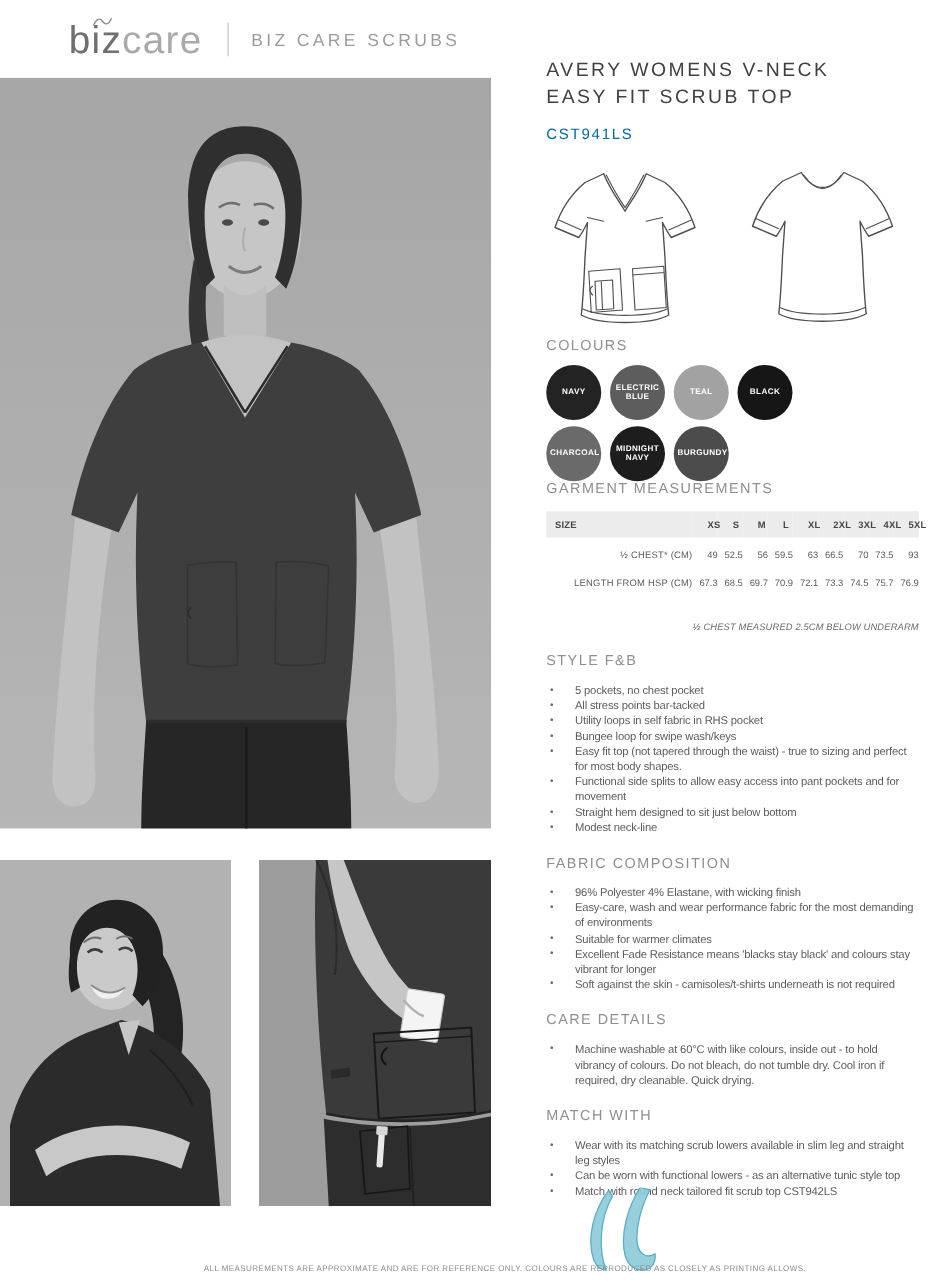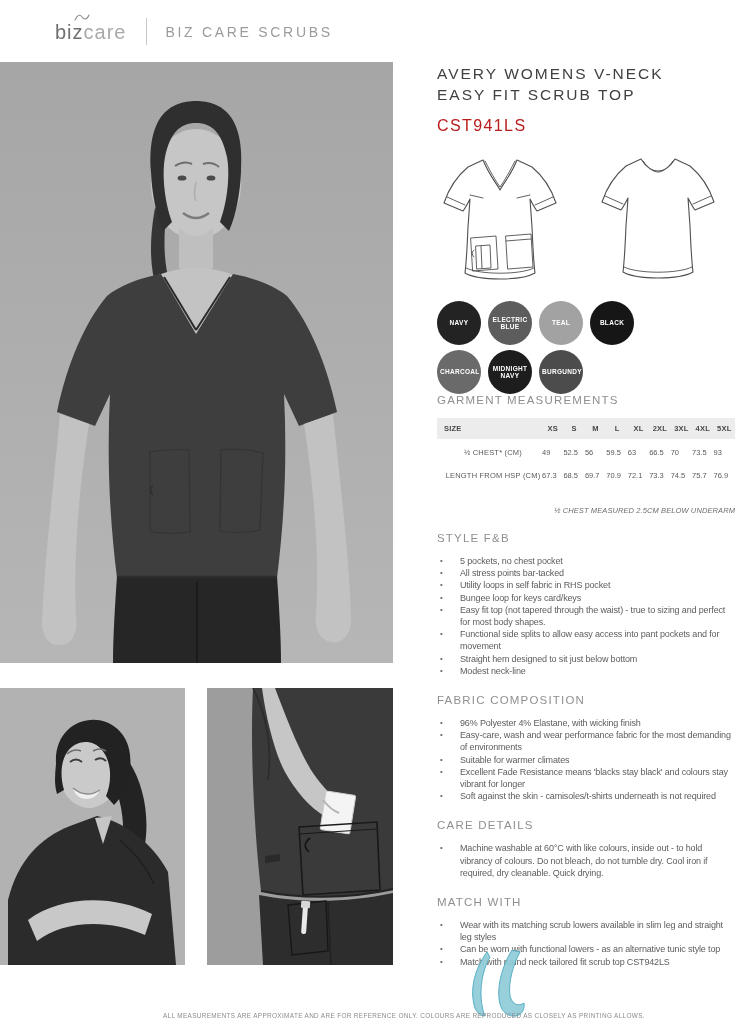--- a/index.html
+++ b/index.html
@@ -3,51 +3,51 @@
 <meta charset="utf-8">
 <style>
   html,body{margin:0;padding:0}
   body{
     width:743px;height:1026px;position:relative;background:#ffffff;
     font-family:"Liberation Sans",sans-serif;overflow:hidden;
     -webkit-font-smoothing:antialiased;
   }
   
   .brand{position:absolute;top:6px;left:55px;display:flex;align-items:flex-end;height:44px}
-  .logo{position:relative;font-size:20px;line-height:36px;letter-spacing:1px;font-weight:400}
+  .logo{position:relative;font-size:31px;line-height:36px;letter-spacing:1px;font-weight:400}
   .logo .biz{color:#6f6f6f;font-weight:500}
   .logo .care{color:#a9a9a9;font-weight:300}
   .logo-tilde{position:absolute;left:19px;top:-1px;width:16px;height:9px}
   .brand-divider{width:1px;height:27px;background:#c8c8c8;margin:0 18px 5px 20px}
   .tagline{font-size:14px;letter-spacing:2.7px;color:#9b9b9b;margin-bottom:10px;white-space:nowrap}
 
   
   .photo{position:absolute;overflow:hidden}
   .photo svg{display:block;width:100%;height:100%}
   .main-photo{left:0;top:62px;width:393px;height:601px}
   .photo-left{left:0;top:688px;width:185px;height:277px}
   .photo-right{left:207px;top:688px;width:186px;height:277px}
 
   
-  .right-col{position:absolute;left:437px;top:63px;width:298px}
+  .right-col{position:absolute;left:437px;top:46px;width:298px}
   h1.title{margin:0;font-size:15.5px;line-height:21px;letter-spacing:2px;font-weight:400;color:#414141;white-space:nowrap}
-  .code{margin-top:12px;font-size:16px;letter-spacing:1.4px;color:#b91c1c}
+  .code{margin-top:12px;font-size:12px;letter-spacing:1.4px;color:#0369a1}
   .drawings{margin-top:15px;width:298px;height:142px}
   .drawings svg{display:block;width:100%;height:100%}
   h2.sec{margin:0;font-size:11.5px;letter-spacing:1.2px;font-weight:400;color:#8f8f8f;white-space:nowrap}
   .sec-colours{margin-top:19px}
   .swatches{margin-top:9px;width:210px;display:flex;flex-wrap:wrap;gap:5px 7px}
   .swatch{width:44px;height:44px;border-radius:50%;display:flex;align-items:center;justify-content:center;text-align:center}
   .swatch span{display:block;width:38px;color:#ffffff;font-size:6.5px;font-weight:700;letter-spacing:.3px;line-height:7.5px}
   .sec-measure{margin-top:27px}
   table.meas{margin-top:12px;width:298px;border-collapse:collapse;table-layout:fixed}
-  table.meas th{background:#ececec;font-size:7.5px;font-weight:700;color:#474747;padding:6px 0;text-align:center;letter-spacing:.2px}
+  table.meas th{background:#ececec;font-size:7.5px;font-weight:700;color:#474747;padding:6px 12px;text-align:center;letter-spacing:.2px}
   table.meas th:first-child{text-align:left;padding-left:7px;width:98px}
-  table.meas td{font-size:7.5px;color:#5a5a5a;padding:8.5px 0 6px;text-align:left}
-  table.meas td.rowlabel{text-align:center;padding-left:7px;letter-spacing:.2px}
+  table.meas td{font-size:7.5px;color:#5a5a5a;padding:8.5px 0 6px;text-align:right}
+  table.meas td.rowlabel{text-align:right;padding-left:7px;letter-spacing:.2px}
   .footnote{margin-top:20px;text-align:right;font-style:italic;font-size:7.5px;color:#6d6d6d;letter-spacing:.1px}
   .sections h2.sec{margin-top:17px}
   ul.bullets{list-style:none;margin:11px 0 0;padding:0}
   ul.bullets li{position:relative;padding-left:23px;font-size:9px;line-height:12.2px;color:#5d5d5d;letter-spacing:-.15px}
   ul.bullets li .dot{position:absolute;left:3px;top:0;font-size:8px;color:#6a6a6a}
 
   
   .watermark{position:absolute;left:466px;top:950px;width:60px;height:70px;pointer-events:none}
   .domain{position:absolute;right:3px;top:1028px;font-size:21px;font-weight:400;letter-spacing:1.5px;color:#50b5cb}
   .disclaimer{position:absolute;left:163px;top:1012px;font-size:6.4px;letter-spacing:.35px;color:#8b8b8b;white-space:nowrap}
@@ -188,20 +188,21 @@
 
       <g transform="translate(158,0)">
         <path class="drawline" d="M46,9 L31,16 C19,26 11,40 7,52 L26,60 C29,56 31,52 33,48 L31,76 C30,100 29,114 28,122 C42,130 84,130 98,122 C97,114 96,100 95,76 L93,48 C95,52 97,56 100,60 L119,52 C115,40 107,26 95,16 L80,9 C75,17 69,21 63,21 C57,21 51,17 46,9 Z"></path>
         <path class="thin" d="M48,11 C53,18 58,22 63,22 C68,22 73,18 78,11"></path>
         <path class="thin" d="M10,46 L28,54 M116,46 L98,54"></path>
         <path class="thin" d="M29,117 C43,124 83,124 97,117"></path>
       </g>
     </svg>
   </div>
 
+  <h2 class="sec sec-colours">COLOURS</h2>
   <div class="swatches">
       <div class="swatch" style="background: rgb(35, 35, 35);">
         <span>NAVY</span>
       </div>
       <div class="swatch" style="background: rgb(93, 93, 93);">
         <span>ELECTRIC BLUE</span>
       </div>
       <div class="swatch" style="background: rgb(162, 162, 162);">
         <span>TEAL</span>
       </div>
@@ -263,21 +264,21 @@
       </tbody>
   </table>
   <div class="footnote">½ CHEST MEASURED 2.5CM BELOW UNDERARM</div>
 
   <div class="sections">
       <h2 class="sec">STYLE F&amp;B</h2>
       <ul class="bullets">
         <li><span class="dot">•</span><span>5 pockets, no chest pocket</span></li>
         <li><span class="dot">•</span><span>All stress points bar-tacked</span></li>
         <li><span class="dot">•</span><span>Utility loops in self fabric in RHS pocket</span></li>
-        <li><span class="dot">•</span><span>Bungee loop for keys card/keys</span></li>
+        <li><span class="dot">•</span><span>Bungee loop for swipe wash/keys</span></li>
         <li><span class="dot">•</span><span>Easy fit top (not tapered through the waist) - true to sizing and perfect for most body shapes.</span></li>
         <li><span class="dot">•</span><span>Functional side splits to allow easy access into pant pockets and for movement</span></li>
         <li><span class="dot">•</span><span>Straight hem designed to sit just below bottom</span></li>
         <li><span class="dot">•</span><span>Modest neck-line</span></li>
       </ul>
       <h2 class="sec">FABRIC COMPOSITION</h2>
       <ul class="bullets">
         <li><span class="dot">•</span><span>96% Polyester 4% Elastane, with wicking finish</span></li>
         <li><span class="dot">•</span><span>Easy-care, wash and wear performance fabric for the most demanding of environments</span></li>
         <li><span class="dot">•</span><span>Suitable for warmer climates</span></li>

